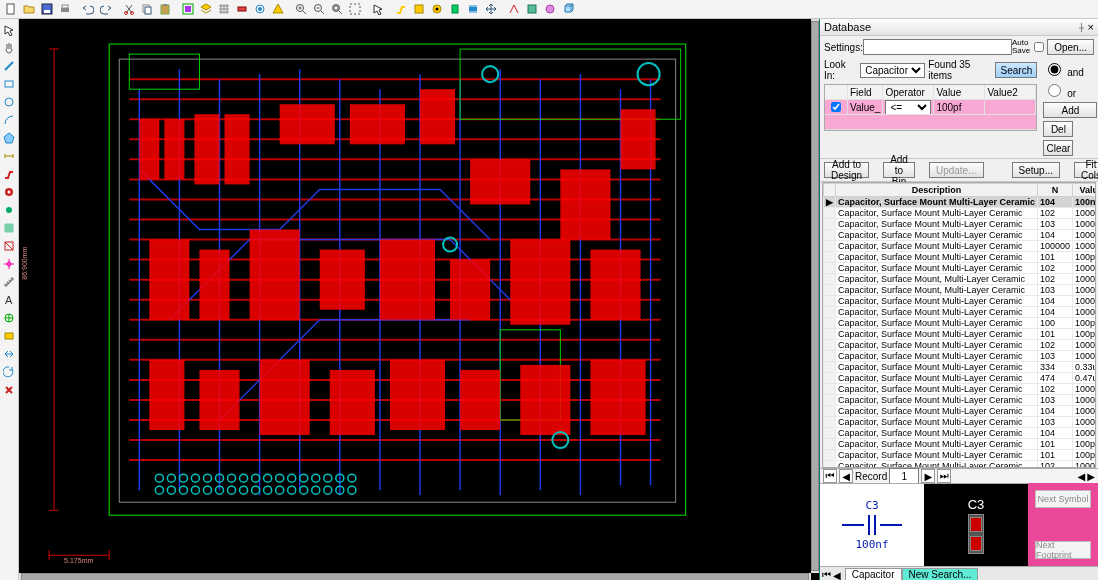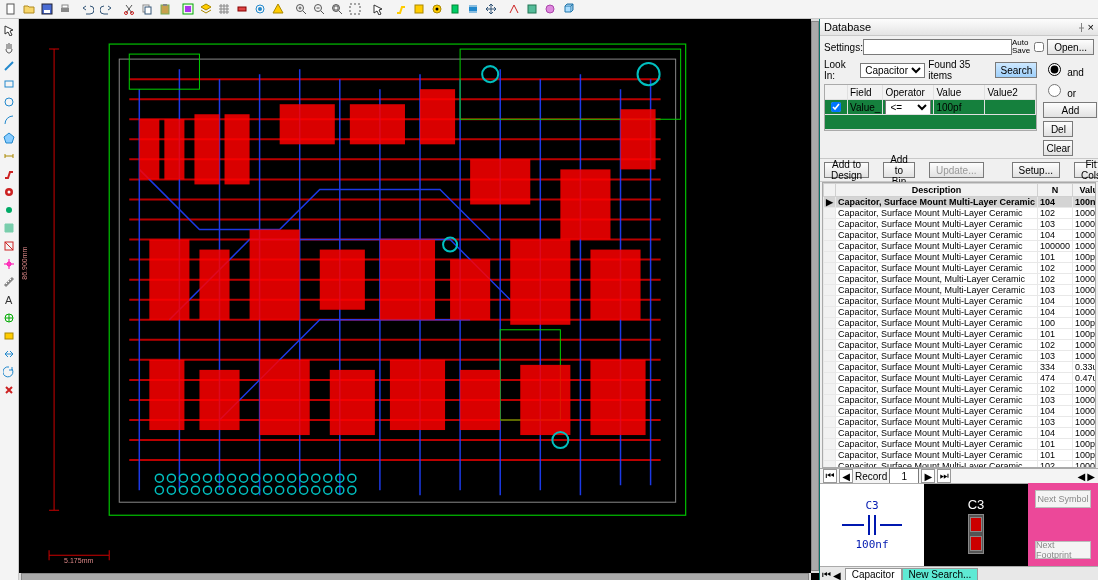--- a/index.html
+++ b/index.html
@@ -23,21 +23,21 @@
 .settings-row{display:flex;align-items:center;gap:0;padding:3px 4px}
 .lbl{font-size:10px}
 .inp{border:1px solid #7a7a7a;background:#fff;height:14px;font-size:10px;padding:0 2px}
 .btn{border:1px solid #7a7a7a;background:linear-gradient(#fdfdfd,#e2e2e2);height:16px;font-size:10px;padding:7px 6px;cursor:pointer;display:inline-flex;align-items:center;justify-content:center}
 .btn.primary{background:linear-gradient(#cde8ff,#9fd0fb)}
 .btn.disabled{color:#999}
 .chk{width:10px;height:10px}
 .radio{accent-color:#000}
 .lookin-row{display:flex;align-items:center;gap:3px;padding:1px 4px}
 .select{border:1px solid #7a7a7a;background:#fff;height:15px;font-size:10px}
-.filter-grid{margin:2px 4px;border:1px solid #aaa;background:#15803d}
+.filter-grid{margin:2px 4px;border:1px solid #aaa;background:#f9a8d4}
 .fg-row{display:flex;height:14px;border-bottom:1px solid #e0e0e0;font-size:10px}
 .fg-hdr{background:#f2f2f2;font-weight:400}
 .fg-cell{border-right:1px solid #e0e0e0;display:flex;align-items:center;padding:0 2px;overflow:hidden;white-space:nowrap}
 .right-btns{display:flex;flex-direction:column;gap:3px;padding:2px}
 .row-stack{display:flex}
 .tool-row{display:flex;gap:14px;padding:3px 4px;border-top:1px solid #c8c8c8;border-bottom:1px solid #c8c8c8}
 .results{flex:1;overflow:auto;background:#fff;border:1px solid #aaa;margin:0 2px}
 .tbl{width:100%;border-collapse:collapse;font-size:9px}
 .tbl th{background:#f2f2f2;border:1px solid #d0d0d0;font-weight:700;padding:1px 2px;white-space:nowrap;text-align:center}
 .tbl td{border:1px solid #e8e8e8;padding:0 2px;white-space:nowrap;overflow:hidden}

